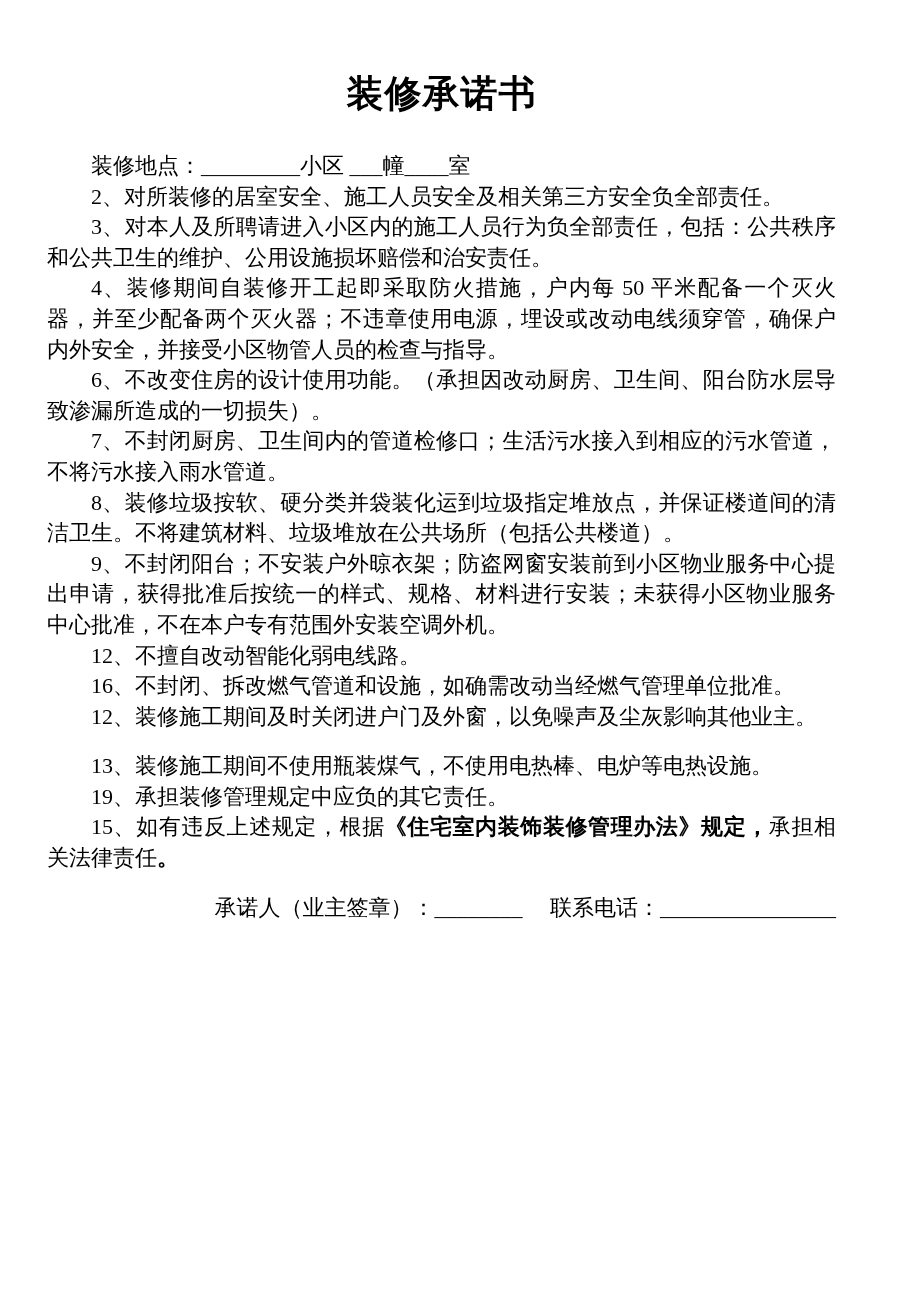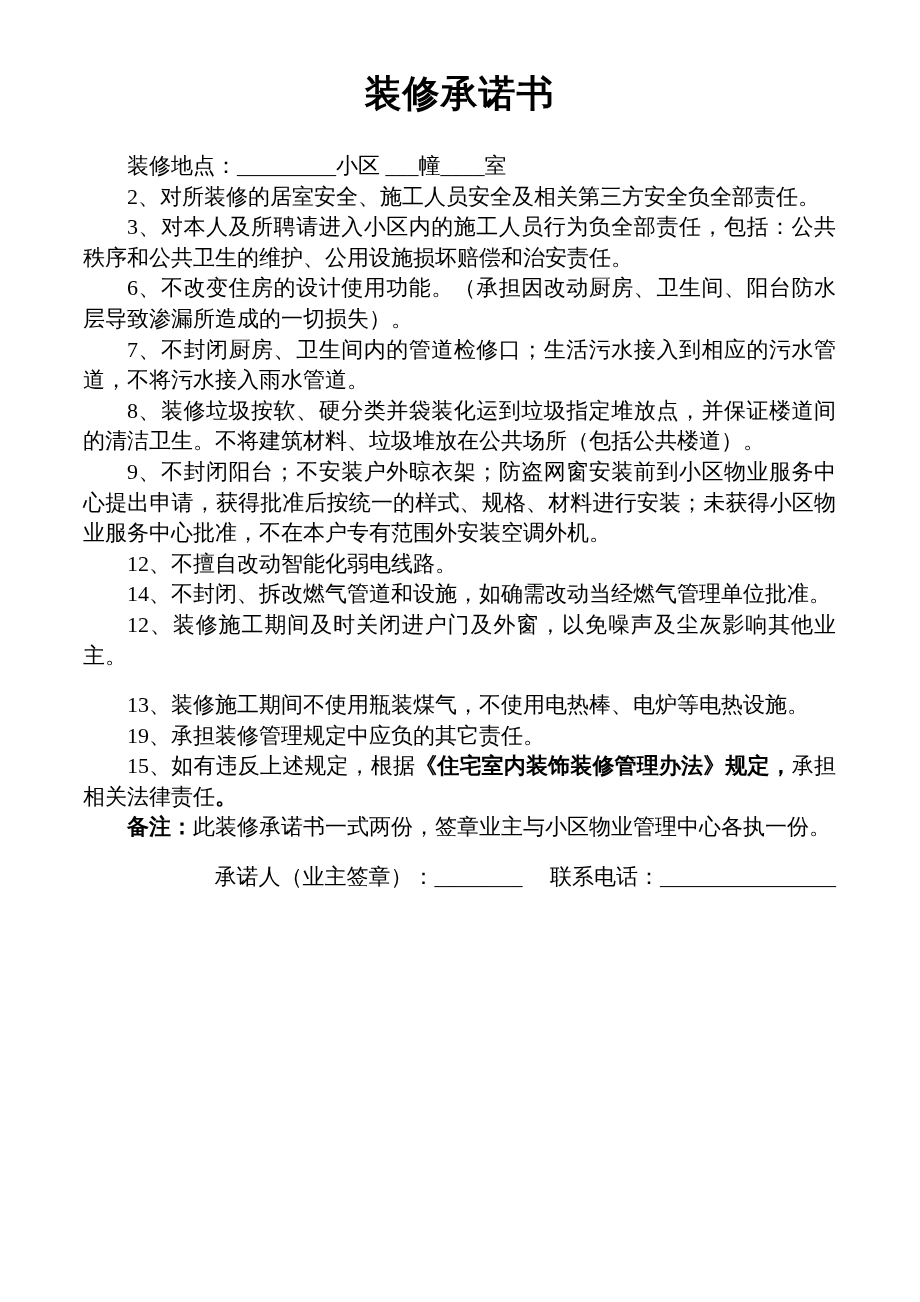--- a/index.html
+++ b/index.html
@@ -7,21 +7,21 @@
     padding: 0;
     background: #ffffff;
   }
   .page {
     position: relative;
     width: 920px;
     height: 1302px;
     box-sizing: border-box;
     background: #ffffff;
     color: #000000;
-    padding: 70px 84px 0 83px;
+    padding: 70px 84px 0 47px;
     font-family: "Liberation Serif", "DejaVu Serif", serif;
     font-size: 22px;
     line-height: 30.6px;
     overflow: hidden;
   }
   .doc-title {
     margin: 0 0 33px 0;
     font-size: 37px;
     line-height: 48px;
     font-weight: bold;
@@ -49,28 +49,28 @@
 
 <div class="page">
 
   <h1 class="doc-title">装修承诺书</h1>
 
   <p class="para">装修地点：_________小区 ___幢____室</p>
 
 
   <p class="para">2、对所装修的居室安全、施工人员安全及相关第三方安全负全部责任。</p>
   <p class="para">3、对本人及所聘请进入小区内的施工人员行为负全部责任，包括：公共秩序和公共卫生的维护、公用设施损坏赔偿和治安责任。</p>
+  <p class="para">4、装修期间自装修开工起即采取防火措施，户内每 50 平米配备一个灭火器，并至少配备两个灭火器；不违章使用电源，埋设或改动电线须穿管，确保户内外安全，并接受小区物管人员的检查与指导。</p>
   <p class="para">6、不改变住房的设计使用功能。（承担因改动厨房、卫生间、阳台防水层导致渗漏所造成的一切损失）。</p>
   <p class="para">7、不封闭厨房、卫生间内的管道检修口；生活污水接入到相应的污水管道，不将污水接入雨水管道。</p>
   <p class="para">8、装修垃圾按软、硬分类并袋装化运到垃圾指定堆放点，并保证楼道间的清洁卫生。不将建筑材料、垃圾堆放在公共场所（包括公共楼道）。</p>
   <p class="para">9、不封闭阳台；不安装户外晾衣架；防盗网窗安装前到小区物业服务中心提出申请，获得批准后按统一的样式、规格、材料进行安装；未获得小区物业服务中心批准，不在本户专有范围外安装空调外机。</p>
   <p class="para">12、不擅自改动智能化弱电线路。</p>
-  <p class="para">14、不封闭、拆改燃气管道和设施，如确需改动当经燃气管理单位批准。</p>
+  <p class="para">16、不封闭、拆改燃气管道和设施，如确需改动当经燃气管理单位批准。</p>
   <p class="para">12、装修施工期间及时关闭进户门及外窗，以免噪声及尘灰影响其他业主。</p>
   <p class="para space-before">13、装修施工期间不使用瓶装煤气，不使用电热棒、电炉等电热设施。</p>
   <p class="para">19、承担装修管理规定中应负的其它责任。</p>
   <p class="para"><span>15、如有违反上述规定，根据</span><span class="bold-run">《住宅室内装饰装修管理办法》规定，</span><span>承担相关法律责任</span><span class="bold-run">。</span></p>
 
-  <p class="para"><span class="bold-run">备注：</span><span>此装修承诺书一式两份，签章业主与小区物业管理中心各执一份。</span></p>
 
   <p class="para sig-line space-before">承诺人（业主签章）：________　 联系电话：________________</p>
 
 </div>
 
 </body></html>

